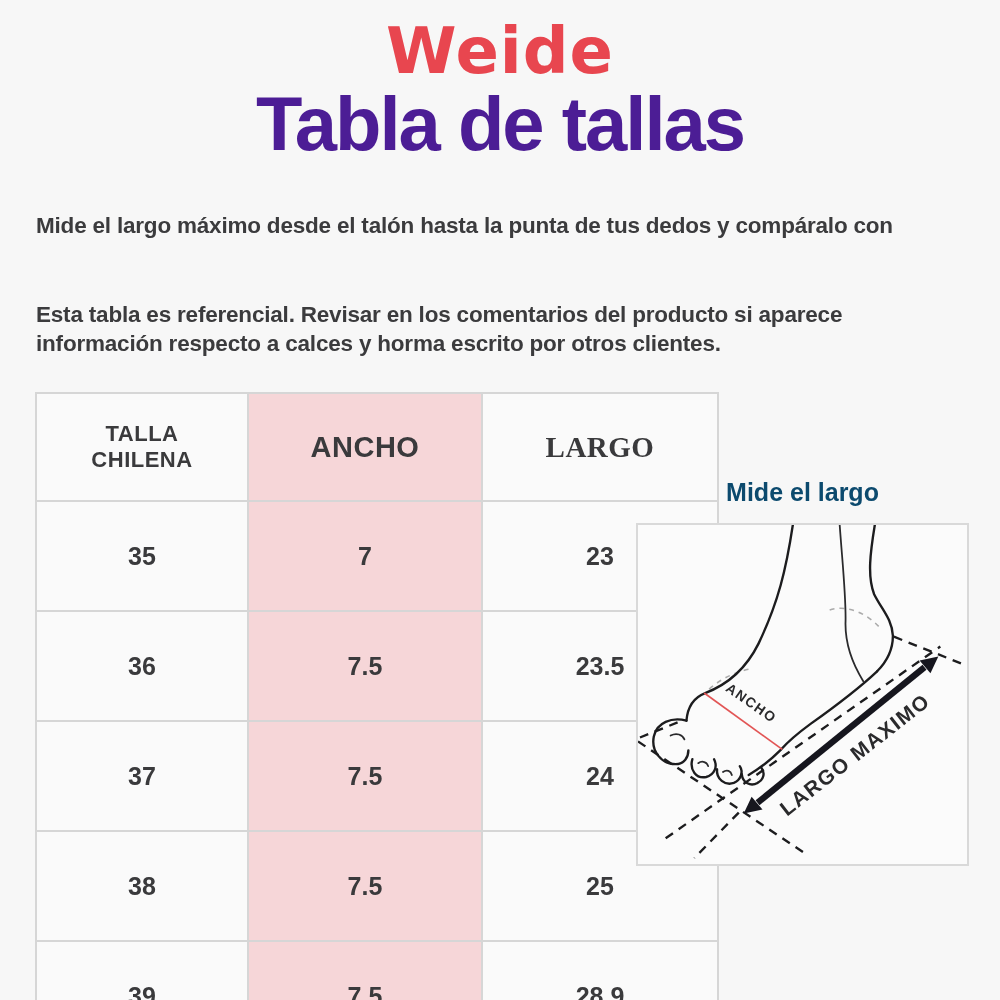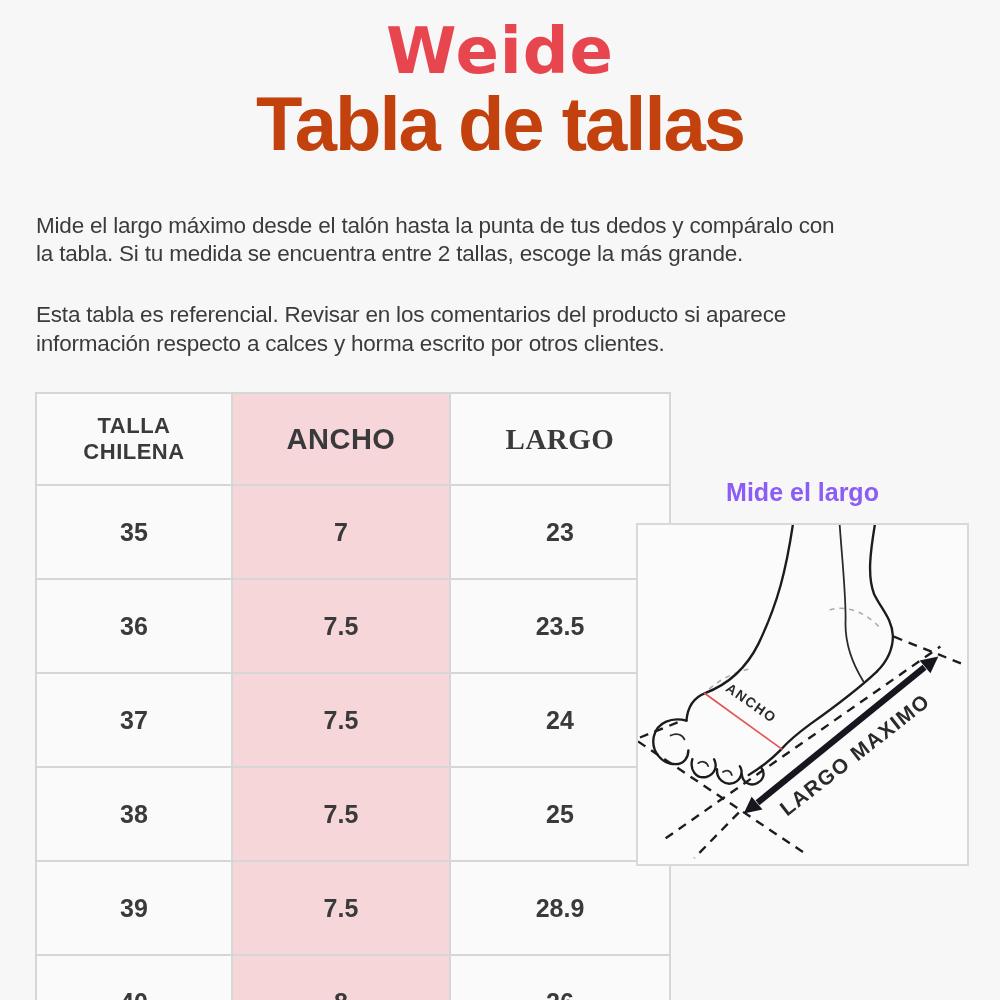--- a/index.html
+++ b/index.html
@@ -10,50 +10,50 @@
   }
   .logo{
     position:absolute; top:14px; left:0; width:100%;
     text-align:center; font-size:64px; font-weight:bold;
     color:#e8464f; letter-spacing:1px;
     font-family:"DejaVu Sans", sans-serif;
   }
   .title{
     position:absolute; top:80px; left:0; width:100%; margin:0;
     text-align:center; font-size:76px; font-weight:bold;
-    letter-spacing:-2px; color:#c2410c;
+    letter-spacing:-2px; color:#4c1d95;
     font-family:"Liberation Sans", sans-serif;
   }
   .para{
     position:absolute; left:36px; width:940px;
-    font-size:22.5px; font-weight:normal; line-height:28.5px;
+    font-size:22.5px; font-weight:bold; line-height:28.5px;
     color:#3b3b3d; letter-spacing:-0.2px;
   }
   .intro{ top:189px; }
   .note{ top:268px;margin-top:33px; }
 
   table.size-table{
     position:absolute; left:35px; top:392px; width:580px;
     border-collapse:collapse; table-layout:fixed;
     background:#fafafa;
     border:2px solid #cfcfcf; border-bottom:4px solid #d2d2d2;
   }
   .size-table th, .size-table td{
     border:2px solid #d6d6d6; text-align:center;
-    font-weight:bold; color:#3a3a3c; padding:8px;
+    font-weight:bold; color:#3a3a3c; padding:16px;
   }
   .size-table thead th{ height:74px; font-size:29px; letter-spacing:0.5px; }
   .size-table thead th.small-head{ font-size:22px; letter-spacing:0.5px; }
   .size-table tbody td{ height:76px; font-size:25px;margin-top:12px; }
   .col-talla{ width:178px; } .col-ancho{ width:200px; } .col-largo{ width:202px;font-family:Liberation Serif, serif; }
   .pink{ background:#f6d6d8; }
 
   .measure-heading{
     position:absolute; left:636px; top:478px; width:333px;
-    text-align:center; font-size:25px; font-weight:bold; color:#8b5cf6;
+    text-align:center; font-size:25px; font-weight:bold; color:#0c4a6e;
   }
   .diagram-box{
     position:absolute; left:636px; top:523px; width:333px; height:343px;
     background:#fbfbfb; border:2px solid #d9d9d9; box-sizing:border-box;
   }
   .diagram-box svg{ display:block; width:100%; height:100%; }
   .foot-stroke{ fill:none; stroke:#1c1c1e; stroke-width:2.4; stroke-linecap:round; stroke-linejoin:round; }
   .foot-thin{ fill:none; stroke:#2a2a2c; stroke-width:1.8; stroke-linecap:round; }
   .dash-black{ fill:none; stroke:#1c1c1e; stroke-width:2.4; stroke-dasharray:9 7; }
   .dash-gray{ fill:none; stroke:#ababab; stroke-width:1.6; stroke-dasharray:5 5; }
@@ -66,21 +66,21 @@
 </style>
 </head>
 <body>
 
 <div class="page">
 
   <div class="logo">Weide</div>
 
   <h1 class="title">Tabla de tallas</h1>
 
-  <p class="para intro"><span>Mide el largo máximo desde el talón hasta la punta de tus dedos y compáralo con</span><br><span>la tabla. Si tu medida se encuentra entre 2 tallas, escoge la más grande.</span></p>
+  <p class="para intro"><span>Mide el largo máximo desde el talón hasta la punta de tus dedos y compáralo con</span><br></p>
 
   <p class="para note"><span>Esta tabla es referencial. Revisar en los comentarios del producto si aparece</span><br><span>información respecto a calces y horma escrito por otros clientes.</span></p>
 
   <table class="size-table">
     <thead>
       <tr>
         <th class="col-talla small-head">TALLA CHILENA</th>
         <th class="col-ancho pink">ANCHO</th>
         <th class="col-largo">LARGO</th>
       </tr>

